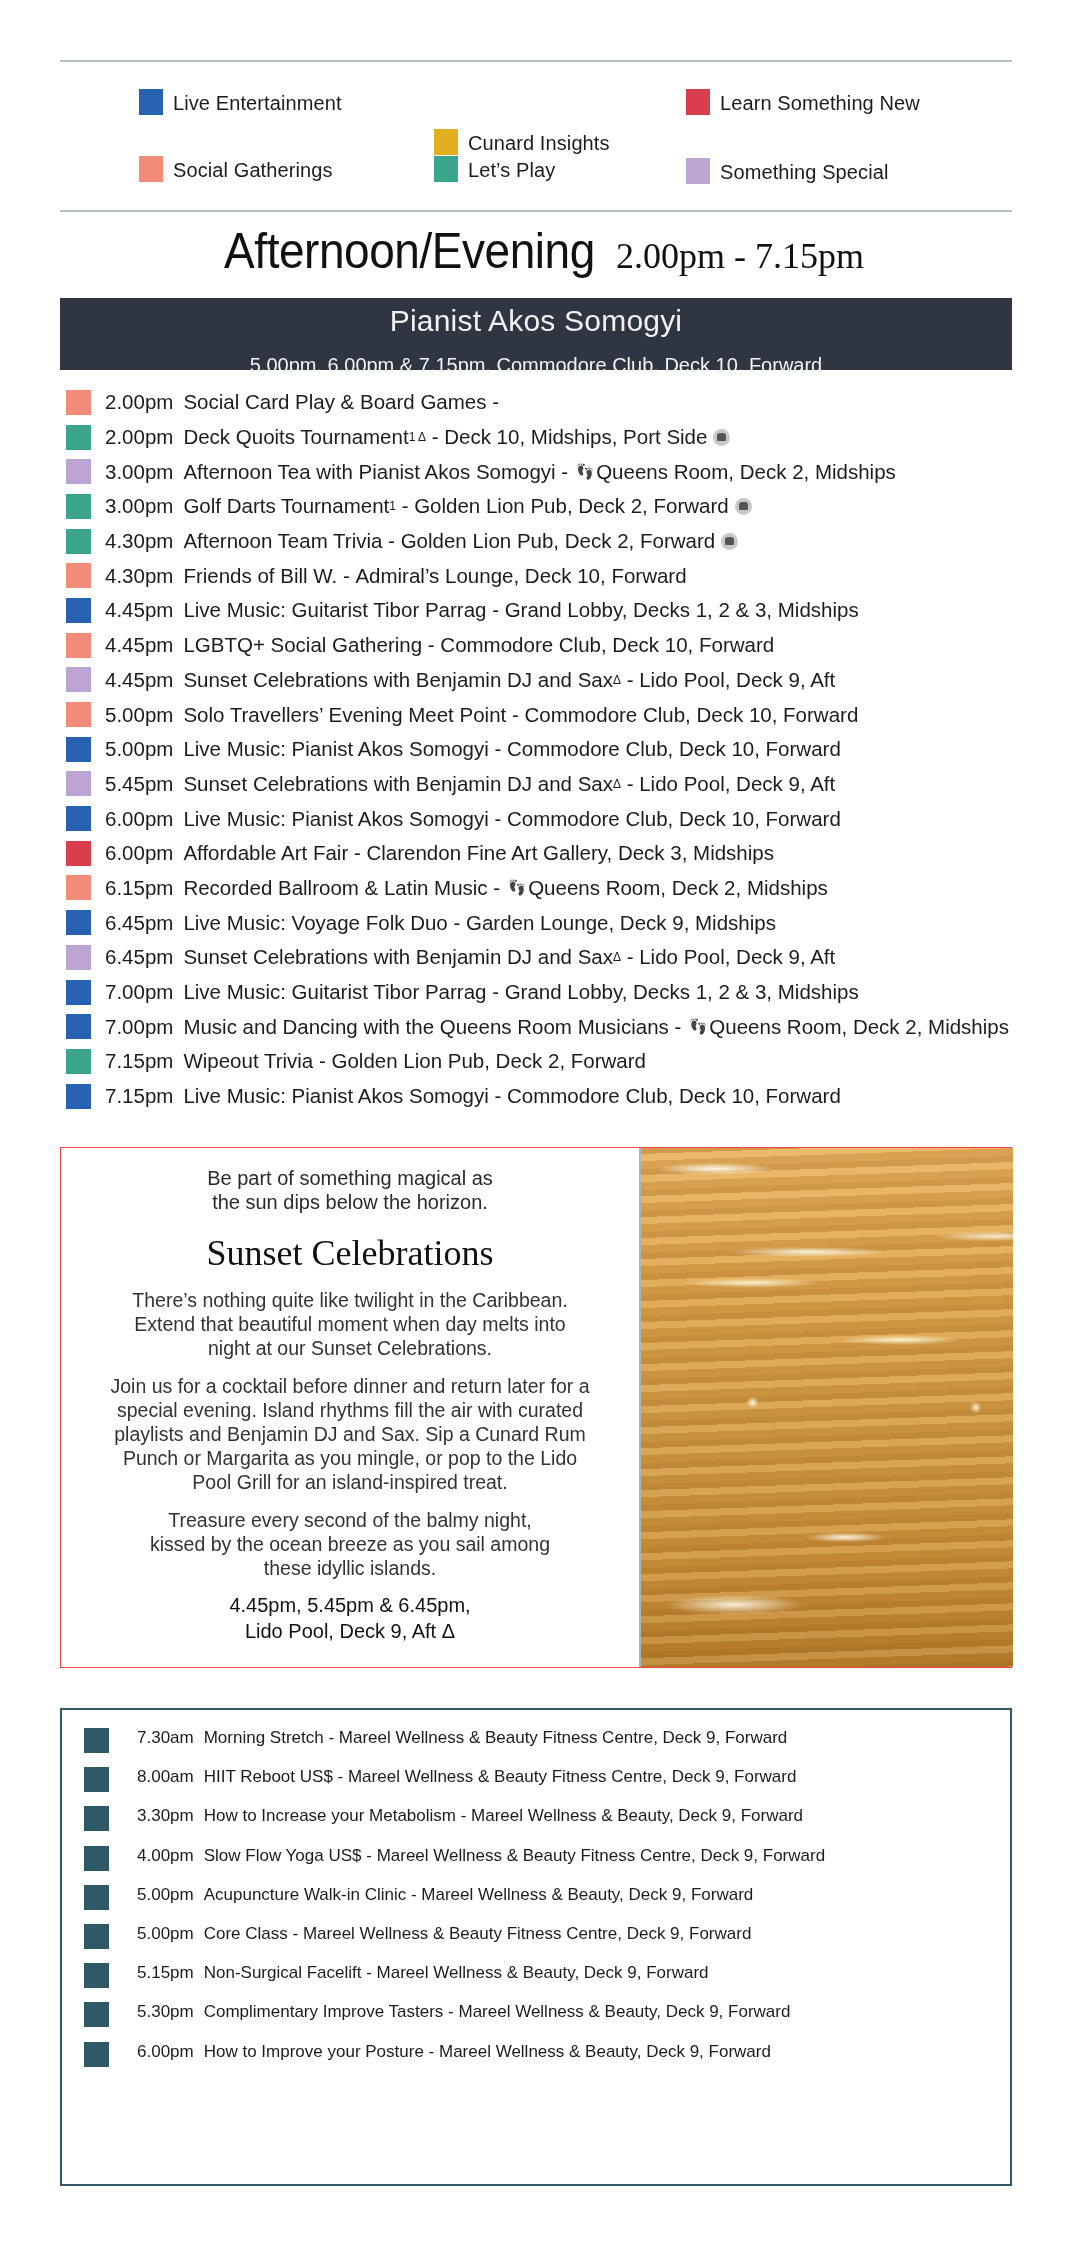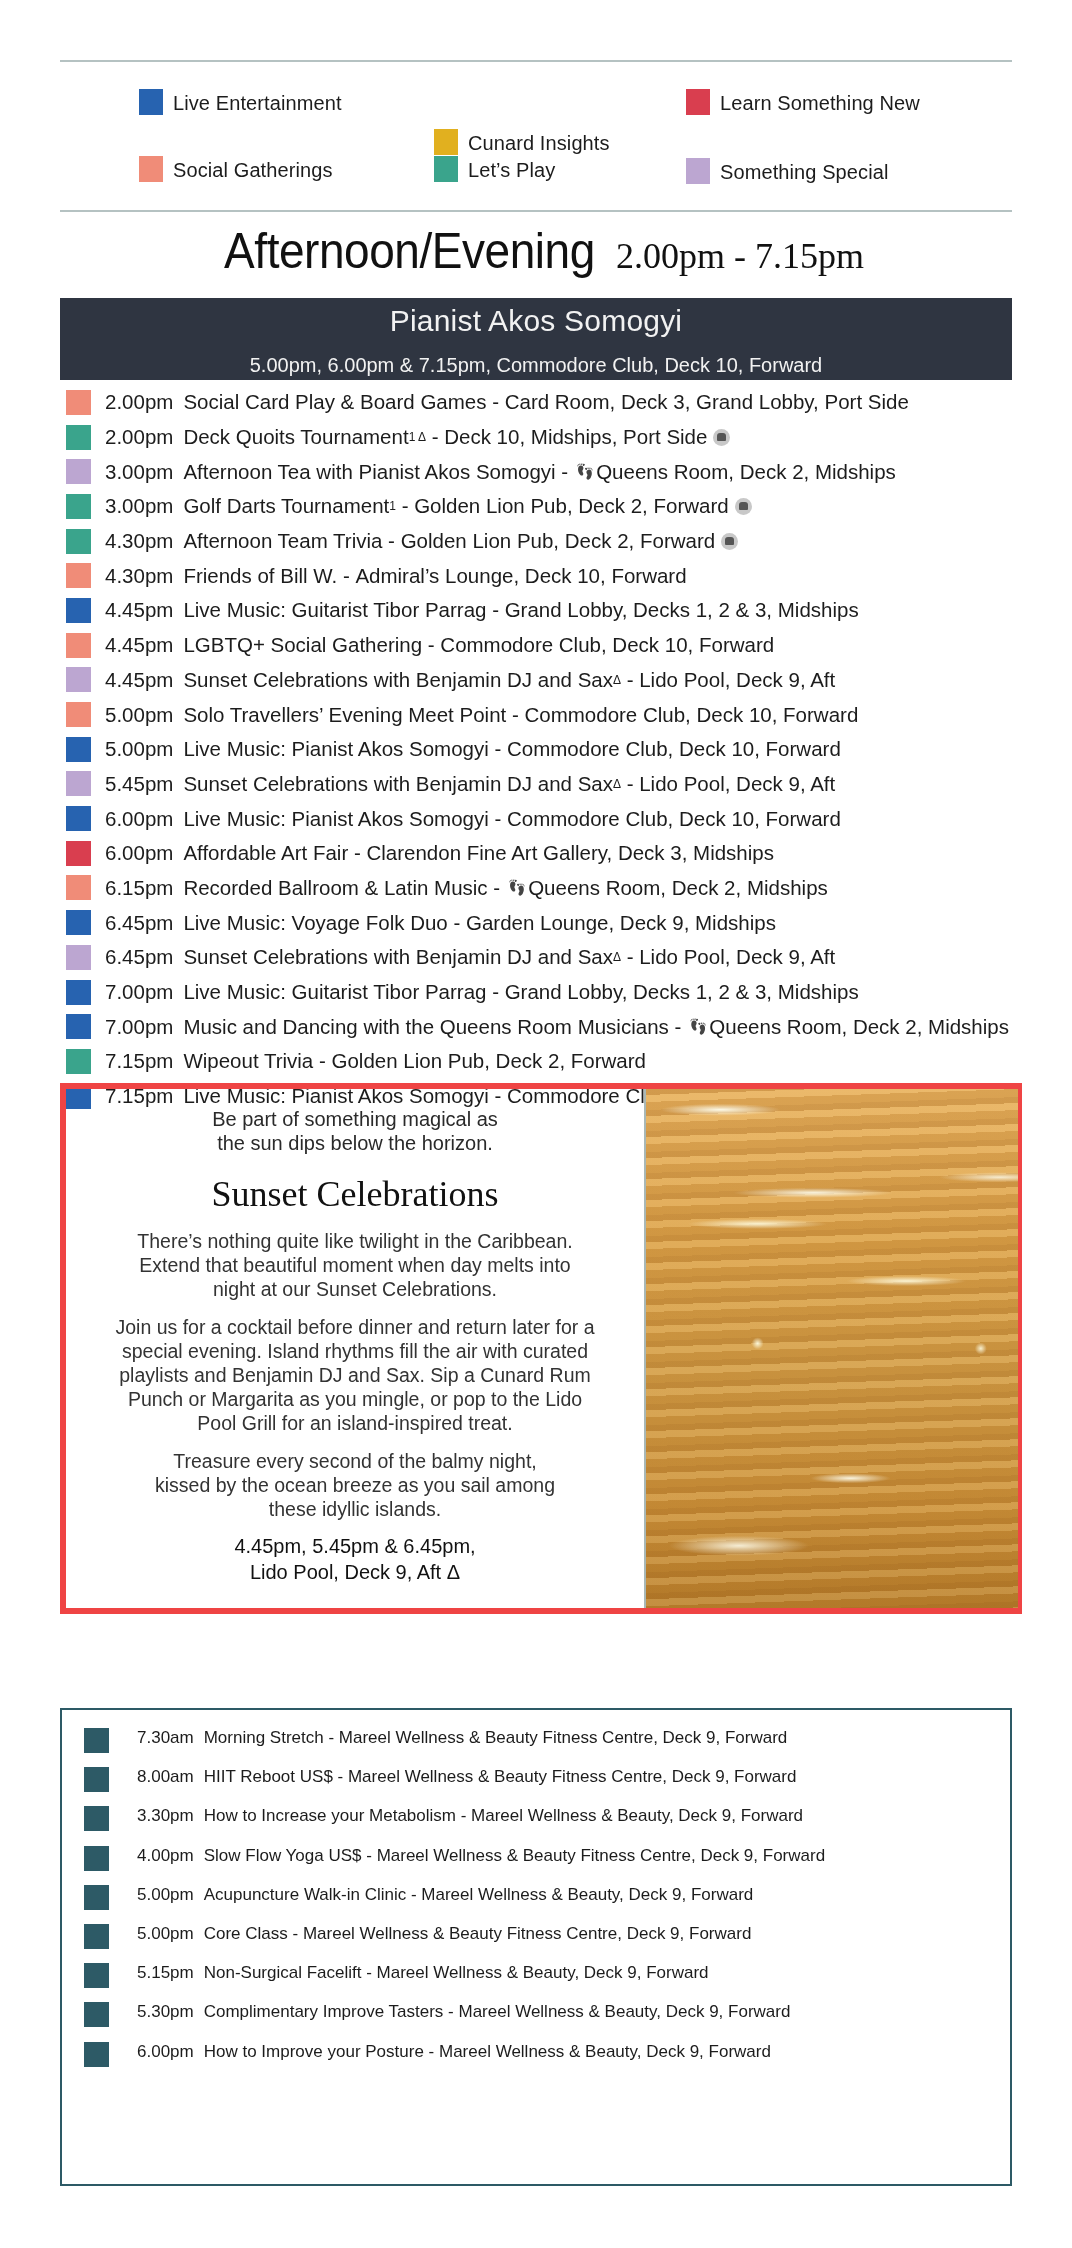--- a/index.html
+++ b/index.html
@@ -4,32 +4,32 @@
 <style>
   html,body{margin:0;padding:0;background:#ffffff;}
   body{width:1072px;height:2248px;position:relative;overflow:hidden;font-family:"Liberation Sans",sans-serif;color:#1c1c1c;}
   .rule{position:absolute;left:60px;width:952px;height:2px;background:#b5c2c2;}
   .legend{position:absolute;left:60px;width:952px;}
   .legend-item{position:absolute;display:flex;align-items:flex-end;font-size:20px;letter-spacing:0.1px;}
   .swatch{width:24px;height:26px;display:inline-block;margin-right:10px;}
   .title{position:absolute;left:60px;width:952px;top:222px;text-align:center;font-family:"DejaVu Sans",sans-serif;font-weight:300;color:#111;}
   .title .main{font-size:50px;font-family:"Liberation Sans",sans-serif;font-weight:normal;letter-spacing:-0.5px;transform:scaleX(0.92);display:inline-block;}
   .title .times{font-size:36px;font-family:"Liberation Serif",serif;}
-  .banner{position:absolute;left:60px;top:298px;width:952px;height:82px;background:#2f3541;color:#f2f2f2;text-align:center;}
+  .banner{position:absolute;left:60px;top:298px;width:952px;height:72px;background:#2f3541;color:#f2f2f2;text-align:center;}
   .banner .name{font-family:"Liberation Sans",sans-serif;font-size:30px;margin-top:6px;letter-spacing:0.2px;}
   .banner .sub{font-size:20px;margin-top:16px;}
   .events{position:absolute;left:66px;top:385px;width:950px;}
   .event{position:relative;height:34.7px;display:flex;align-items:center;font-size:20.5px;white-space:nowrap;}
   .event .sw{width:25px;height:25px;margin-right:14px;flex:0 0 25px;}
   .event .time{margin-right:10px;}
   .wx{display:inline-block;width:17px;height:17px;border-radius:50%;background:#c8c8c8;margin-left:6px;vertical-align:middle;position:relative;}
   .wx::after{content:"";position:absolute;left:4px;top:4px;width:9px;height:8px;background:#555;border-radius:3px 3px 1px 1px;}
   .dance{font-size:16px;color:#444;margin:0 1px;}
   sup{font-size:12px;}
-  .sunset{position:absolute;left:60px;top:1083px;width:950px;height:519px;border:6px solid #ef4444;}
+  .sunset{position:absolute;left:60px;top:1147px;width:950px;height:519px;border:1px solid #ef4444;}
   .sunset-text{position:absolute;left:0;top:0;width:578px;height:519px;text-align:center;color:#2a2a2a;}
   .sunset-text p{margin:0;}
   .s-intro{font-size:20px;line-height:24px;margin-top:18px !important;font-weight:300;}
   .s-head{font-family:"Liberation Serif",serif;font-size:36px;margin-top:18px !important;color:#111;}
   .s-para{font-size:19.5px;line-height:24px;margin-top:14px !important;padding:0 60px;color:#333;}
   .s-time{font-size:20px;line-height:26px;margin-top:12px !important;color:#111;}
   .sunset-img{position:absolute;left:578px;top:0;width:372px;height:519px;border-left:2px solid #a9b8b6;
     background:
       radial-gradient(ellipse 60px 6px at 20% 4%,rgba(255,255,240,.95),transparent),
       radial-gradient(ellipse 80px 5px at 45% 20%,rgba(255,255,240,.9),transparent),
@@ -94,21 +94,20 @@
   <div class="name">Pianist Akos Somogyi</div>
   <div class="sub">5.00pm, 6.00pm &amp; 7.15pm, Commodore Club, Deck 10, Forward</div>
 </div>
 
 <div class="events" id="events">
     <div class="event">
       <span class="sw" style="background:#f08c78"></span>
       <span class="time">2.00pm</span>
       <span>Social Card Play &amp; Board Games</span>
       <span>&nbsp;-&nbsp;</span>
-      <span>Card Room, Deck 3, Grand Lobby, Port Side</span>
     </div>
     <div class="event">
       <span class="sw" style="background:#3aa48c"></span>
       <span class="time">2.00pm</span>
       <span>Deck Quoits Tournament</span>
       <sup>1 Δ</sup>
       <span>&nbsp;-&nbsp;</span>
       <span>Deck 10, Midships, Port Side</span>
       <span class="wx"></span>
     </div>

